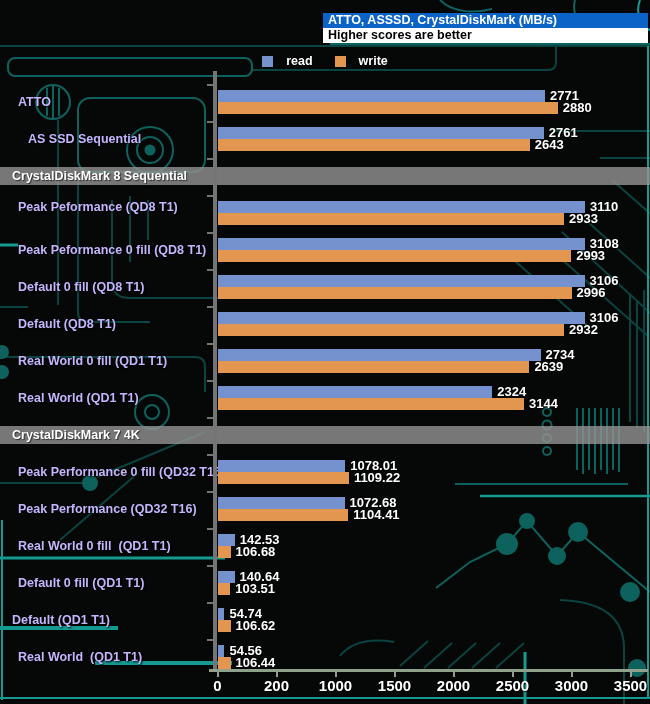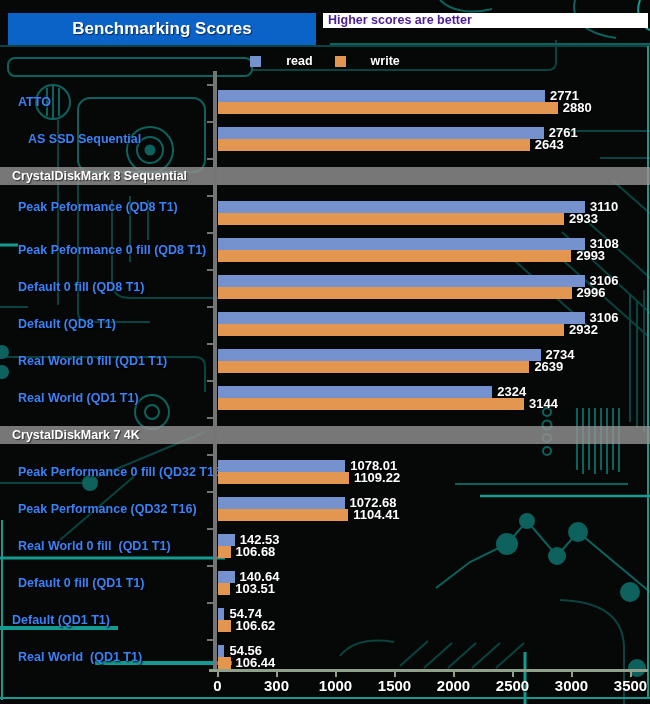--- a/index.html
+++ b/index.html
@@ -14,41 +14,41 @@
     left:8px;top:13px;width:308px;height:32px;background:#0b63c8;
     color:#fff;font-size:17px;font-weight:bold;text-align:center;line-height:32px;
     text-shadow:1px 1px 1px rgba(0,0,0,.6);z-index:6;
   }
   #sub-box{left:323px;top:13px;width:325px;z-index:6;}
   #sub-blue{
     background:#0b63c8;color:#fff;height:15px;line-height:15px;
     font-size:12.5px;font-weight:bold;padding-left:5px;white-space:pre;
   }
   #sub-white{
-    background:#ffffff;color:#4c1d95;height:15px;line-height:15px;
+    background:#ffffff;color:#000000;height:15px;line-height:15px;
     font-size:12.5px;font-weight:bold;padding-left:5px;white-space:pre;
   }
   #legend{
     left:0;top:54px;width:650px;height:14px;display:flex;justify-content:center;
     gap:22px;z-index:6;
   }
-  .legend-item{display:flex;align-items:center;gap:25px;}
+  .legend-item{display:flex;align-items:center;gap:13px;}
   .legend-swatch{width:11px;height:11px;display:inline-block;}
   .legend-label{color:#fff;font-size:12.5px;font-weight:bold;text-shadow:1px 1px 1px #000;}
   .section-header{
     left:0;width:650px;height:18px;z-index:2;
     background:rgba(148,148,148,0.8);
     color:#fff;font-size:12.5px;font-weight:bold;line-height:18px;
     padding-left:12px;box-sizing:border-box;white-space:pre;
     text-shadow:1px 1px 1px rgba(40,40,40,.9);
   }
   .cat-label{
     left:0;width:205px;height:38px;display:flex;align-items:center;
     padding-left:18px;box-sizing:border-box;z-index:3;
-    color:#3b82f6;font-size:12.5px;font-weight:bold;white-space:pre;
+    color:#c4b5fd;font-size:12.5px;font-weight:bold;white-space:pre;
     text-shadow:1px 1px 2px #000;
   }
   .bar{height:12px;z-index:3;}
   .val-label{
     height:12px;line-height:12px;z-index:4;color:#fff;
     font-size:13px;font-weight:bold;white-space:pre;text-shadow:1px 1px 1px #000;
   }
   #y-axis-line{left:213px;top:71px;width:4px;height:600px;background:#757575;z-index:5;}
   .y-tick{left:207px;width:6px;height:2px;background:#757575;z-index:5;}
   #x-axis-line{left:209px;top:669px;width:439px;height:3px;background:#8fa18b;z-index:5;}
@@ -140,25 +140,23 @@
       <path d="M95,663 H232" stroke-width="4"></path>
       <path d="M480,496 H650" stroke-width="2.5"></path>
       <path d="M525,652 V704" stroke-width="3"></path>
       <path d="M0,698 H650" stroke-width="2"></path>
       <path d="M648,46 V698" stroke-width="2"></path>
       <path d="M2,520 V700" stroke-width="2"></path>
       <path d="M640,0 C634,16 644,28 650,30" stroke-width="2"></path>
     </g>
   </svg>
 
-  <div id="title-box" class="abs">
-    <span>Benchmarking Scores</span>
-  </div>
 
   <div id="sub-box" class="abs">
+    <div id="sub-blue">ATTO, ASSSD, CrystalDiskMark (MB/s)</div>
     <div id="sub-white">Higher scores are better</div>
   </div>
 
   <div id="legend" class="abs">
       <span class="legend-item">
         <span class="legend-swatch" style="background: rgb(117, 145, 206);"></span>
         <span class="legend-label">read</span>
       </span>
       <span class="legend-item">
         <span class="legend-swatch" style="background: rgb(227, 150, 79);"></span>
@@ -253,21 +251,21 @@
       <div class="abs y-tick" style="top: 416.5px;"></div>
       <div class="abs y-tick" style="top: 453.5px;"></div>
       <div class="abs y-tick" style="top: 490.5px;"></div>
       <div class="abs y-tick" style="top: 527.5px;"></div>
       <div class="abs y-tick" style="top: 564.5px;"></div>
       <div class="abs y-tick" style="top: 601.5px;"></div>
       <div class="abs y-tick" style="top: 638.5px;"></div>
       <div class="abs x-tick" style="left: 216.5px;"></div>
       <div class="abs x-tick-label" style="left: 187.5px;">0</div>
       <div class="abs x-tick" style="left: 275.5px;"></div>
-      <div class="abs x-tick-label" style="left: 246.5px;">300</div>
+      <div class="abs x-tick-label" style="left: 246.5px;">200</div>
       <div class="abs x-tick" style="left: 334.5px;"></div>
       <div class="abs x-tick-label" style="left: 305.5px;">1000</div>
       <div class="abs x-tick" style="left: 393.5px;"></div>
       <div class="abs x-tick-label" style="left: 364.5px;">1500</div>
       <div class="abs x-tick" style="left: 452.5px;"></div>
       <div class="abs x-tick-label" style="left: 423.5px;">2000</div>
       <div class="abs x-tick" style="left: 511.5px;"></div>
       <div class="abs x-tick-label" style="left: 482.5px;">2500</div>
       <div class="abs x-tick" style="left: 570.5px;"></div>
       <div class="abs x-tick-label" style="left: 541.5px;">3000</div>

